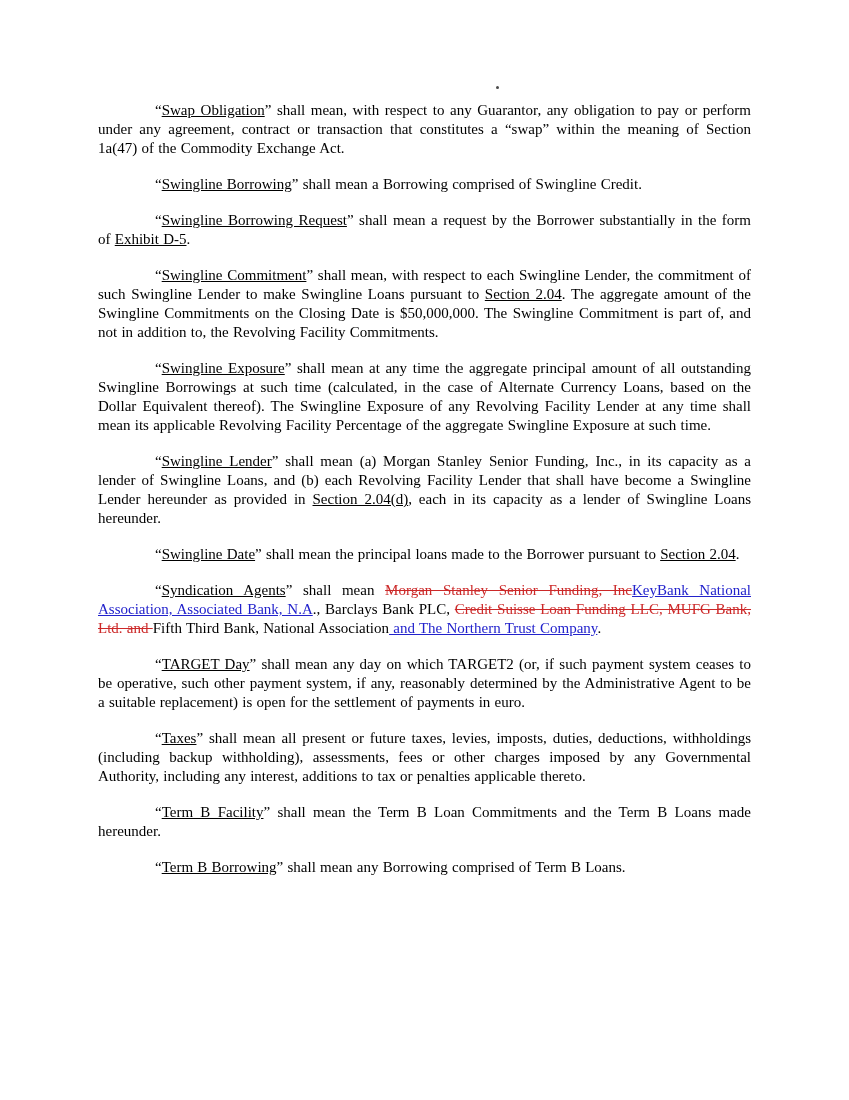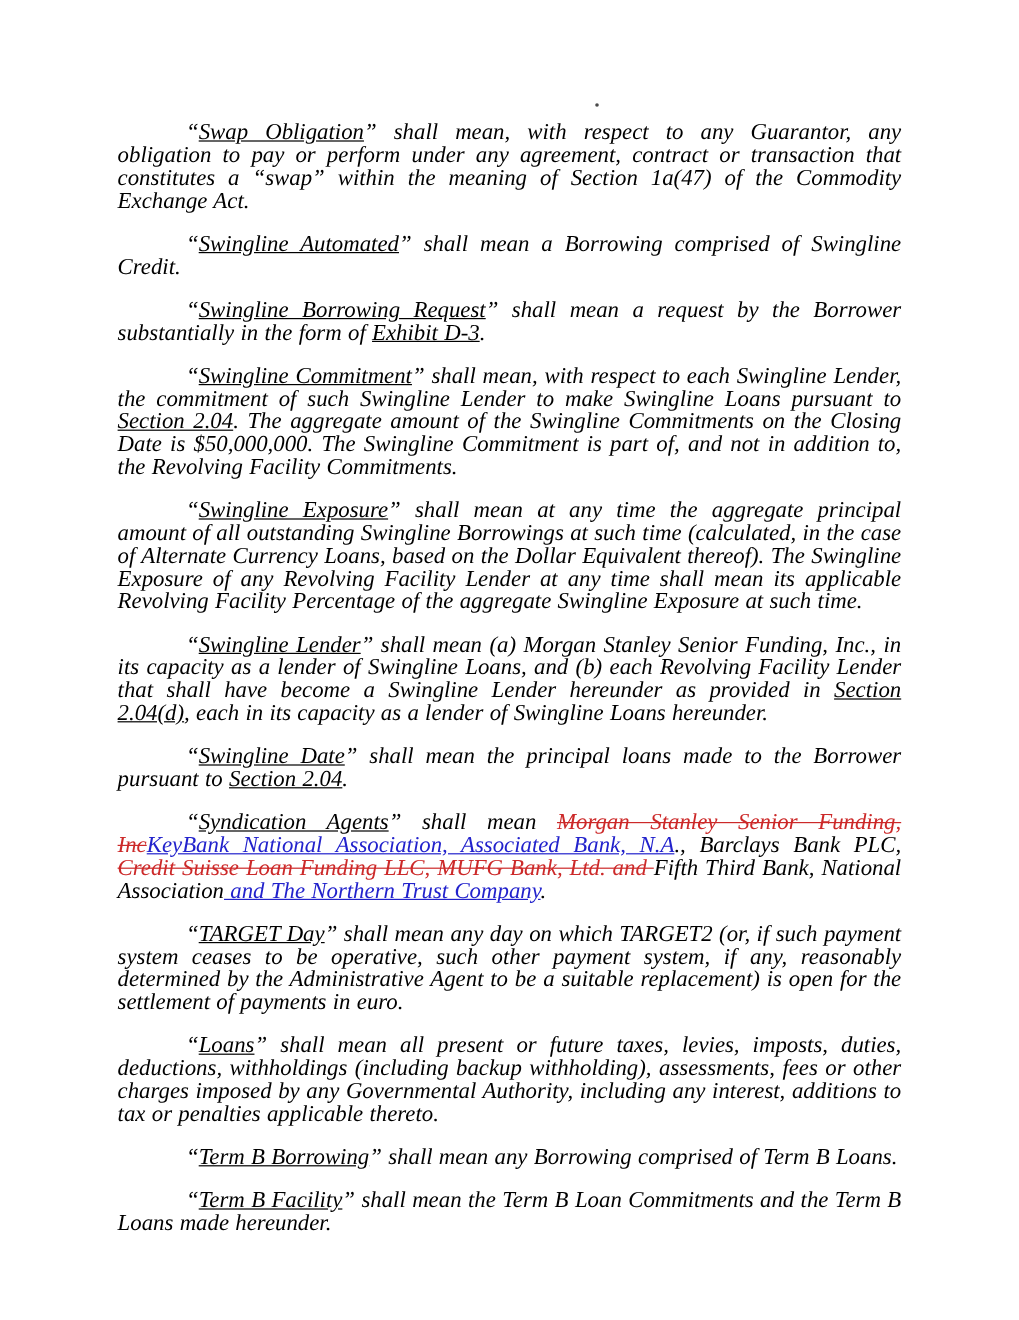--- a/index.html
+++ b/index.html
@@ -19,24 +19,23 @@
   .doc {
     position: absolute;
     left: 98px;
     top: 101px;
     width: 653px;
   }
   .para {
     margin: 0 0 17px 0;
     text-align: justify;
     text-indent: 57px;
-    font-size: 19px;
+    font-size: 15px;
     line-height: 19px;
     word-spacing: 0.5px;
-    font-style: italic;
   }
   .run { }
   .run-term { text-decoration: underline; }
   .run-ref  { text-decoration: underline; }
   .run-del  { color: var(--del-color, #CC2929); text-decoration: line-through; }
   .run-ins  { color: var(--ins-color, #2222CC); text-decoration: underline; }
   .page-number {
     position: absolute;
     left: 12px;
     top: 1012px;
@@ -55,26 +54,26 @@
     background: #4a4a4a;
   }
 </style>
 </head>
 <body>
 
 <div class="page">
   <span class="artifact-dot"></span>
   <main class="doc" id="doc-body">
       <p class="para"><span class="run">“</span><span class="run run-term">Swap Obligation</span><span class="run">” shall mean, with respect to any Guarantor, any obligation to pay or perform under any agreement, contract or transaction that constitutes a “swap” within the meaning of Section 1a(47) of the Commodity Exchange Act.</span></p>
-      <p class="para"><span class="run">“</span><span class="run run-term">Swingline Automated</span><span class="run">” shall mean a Borrowing comprised of Swingline Credit.</span></p>
-      <p class="para"><span class="run">“</span><span class="run run-term">Swingline Borrowing Request</span><span class="run">” shall mean a request by the Borrower substantially in the form of </span><span class="run run-ref">Exhibit D-3</span><span class="run">.</span></p>
+      <p class="para"><span class="run">“</span><span class="run run-term">Swingline Borrowing</span><span class="run">” shall mean a Borrowing comprised of Swingline Credit.</span></p>
+      <p class="para"><span class="run">“</span><span class="run run-term">Swingline Borrowing Request</span><span class="run">” shall mean a request by the Borrower substantially in the form of </span><span class="run run-ref">Exhibit D-5</span><span class="run">.</span></p>
       <p class="para"><span class="run">“</span><span class="run run-term">Swingline Commitment</span><span class="run">” shall mean, with respect to each Swingline Lender, the commitment of such Swingline Lender to make Swingline Loans pursuant to </span><span class="run run-ref">Section 2.04</span><span class="run">. The aggregate amount of the Swingline Commitments on the Closing Date is $50,000,000. The Swingline Commitment is part of, and not in addition to, the Revolving Facility Commitments.</span></p>
       <p class="para"><span class="run">“</span><span class="run run-term">Swingline Exposure</span><span class="run">” shall mean at any time the aggregate principal amount of all outstanding Swingline Borrowings at such time (calculated, in the case of Alternate Currency Loans, based on the Dollar Equivalent thereof). The Swingline Exposure of any Revolving Facility Lender at any time shall mean its applicable Revolving Facility Percentage of the aggregate Swingline Exposure at such time.</span></p>
       <p class="para"><span class="run">“</span><span class="run run-term">Swingline Lender</span><span class="run">” shall mean (a) Morgan Stanley Senior Funding, Inc., in its capacity as a lender of Swingline Loans, and (b) each Revolving Facility Lender that shall have become a Swingline Lender hereunder as provided in </span><span class="run run-ref">Section 2.04(d)</span><span class="run">, each in its capacity as a lender of Swingline Loans hereunder.</span></p>
       <p class="para"><span class="run">“</span><span class="run run-term">Swingline Date</span><span class="run">” shall mean the principal loans made to the Borrower pursuant to </span><span class="run run-ref">Section 2.04</span><span class="run">.</span></p>
       <p class="para"><span class="run">“</span><span class="run run-term">Syndication Agents</span><span class="run">” shall mean </span><span class="run run-del">Morgan Stanley Senior Funding, Inc</span><span class="run run-ins">KeyBank National Association, Associated Bank, N.A</span><span class="run">., Barclays Bank PLC, </span><span class="run run-del">Credit Suisse Loan Funding LLC, MUFG Bank, Ltd. and </span><span class="run">Fifth Third Bank, National Association</span><span class="run run-ins"> and The Northern Trust Company</span><span class="run">.</span></p>
       <p class="para"><span class="run">“</span><span class="run run-term">TARGET Day</span><span class="run">” shall mean any day on which TARGET2 (or, if such payment system ceases to be operative, such other payment system, if any, reasonably determined by the Administrative Agent to be a suitable replacement) is open for the settlement of payments in euro.</span></p>
-      <p class="para"><span class="run">“</span><span class="run run-term">Loans</span><span class="run">” shall mean all present or future taxes, levies, imposts, duties, deductions, withholdings (including backup withholding), assessments, fees or other charges imposed by any Governmental Authority, including any interest, additions to tax or penalties applicable thereto.</span></p>
+      <p class="para"><span class="run">“</span><span class="run run-term">Taxes</span><span class="run">” shall mean all present or future taxes, levies, imposts, duties, deductions, withholdings (including backup withholding), assessments, fees or other charges imposed by any Governmental Authority, including any interest, additions to tax or penalties applicable thereto.</span></p>
+      <p class="para"><span class="run">“</span><span class="run run-term">Term B Facility</span><span class="run">” shall mean the Term B Loan Commitments and the Term B Loans made hereunder.</span></p>
       <p class="para"><span class="run">“</span><span class="run run-term">Term B Borrowing</span><span class="run">” shall mean any Borrowing comprised of Term B Loans.</span></p>
-      <p class="para"><span class="run">“</span><span class="run run-term">Term B Facility</span><span class="run">” shall mean the Term B Loan Commitments and the Term B Loans made hereunder.</span></p>
     </main>
   <div class="page-number">74</div>
 </div>
 
 </body></html>

